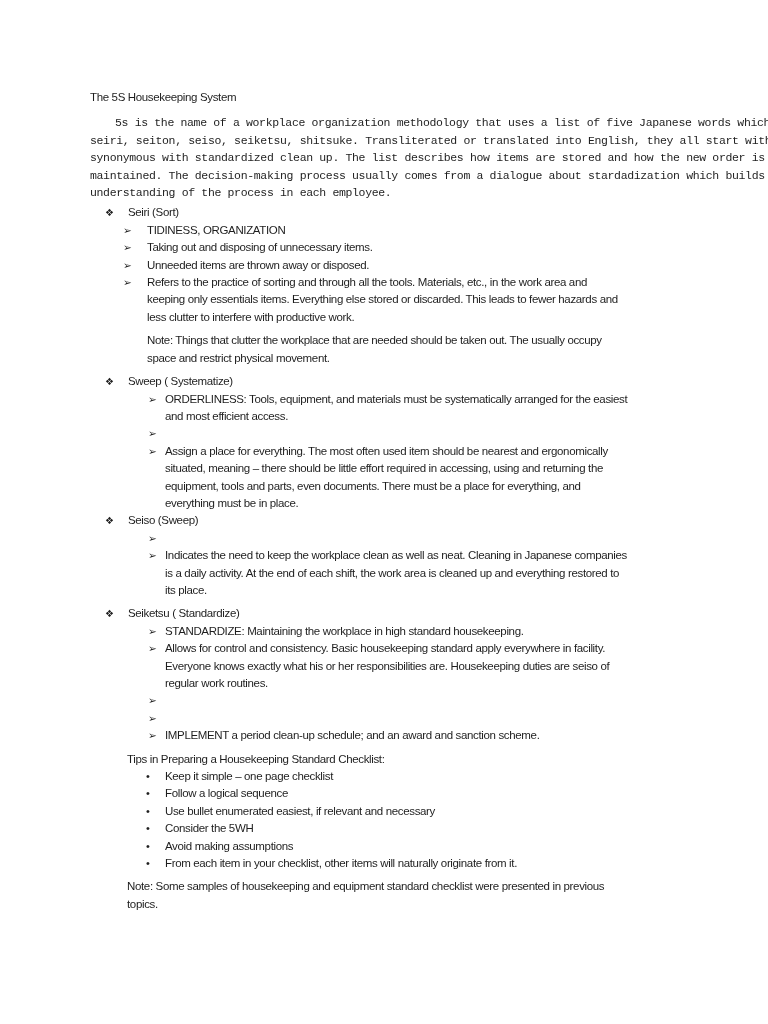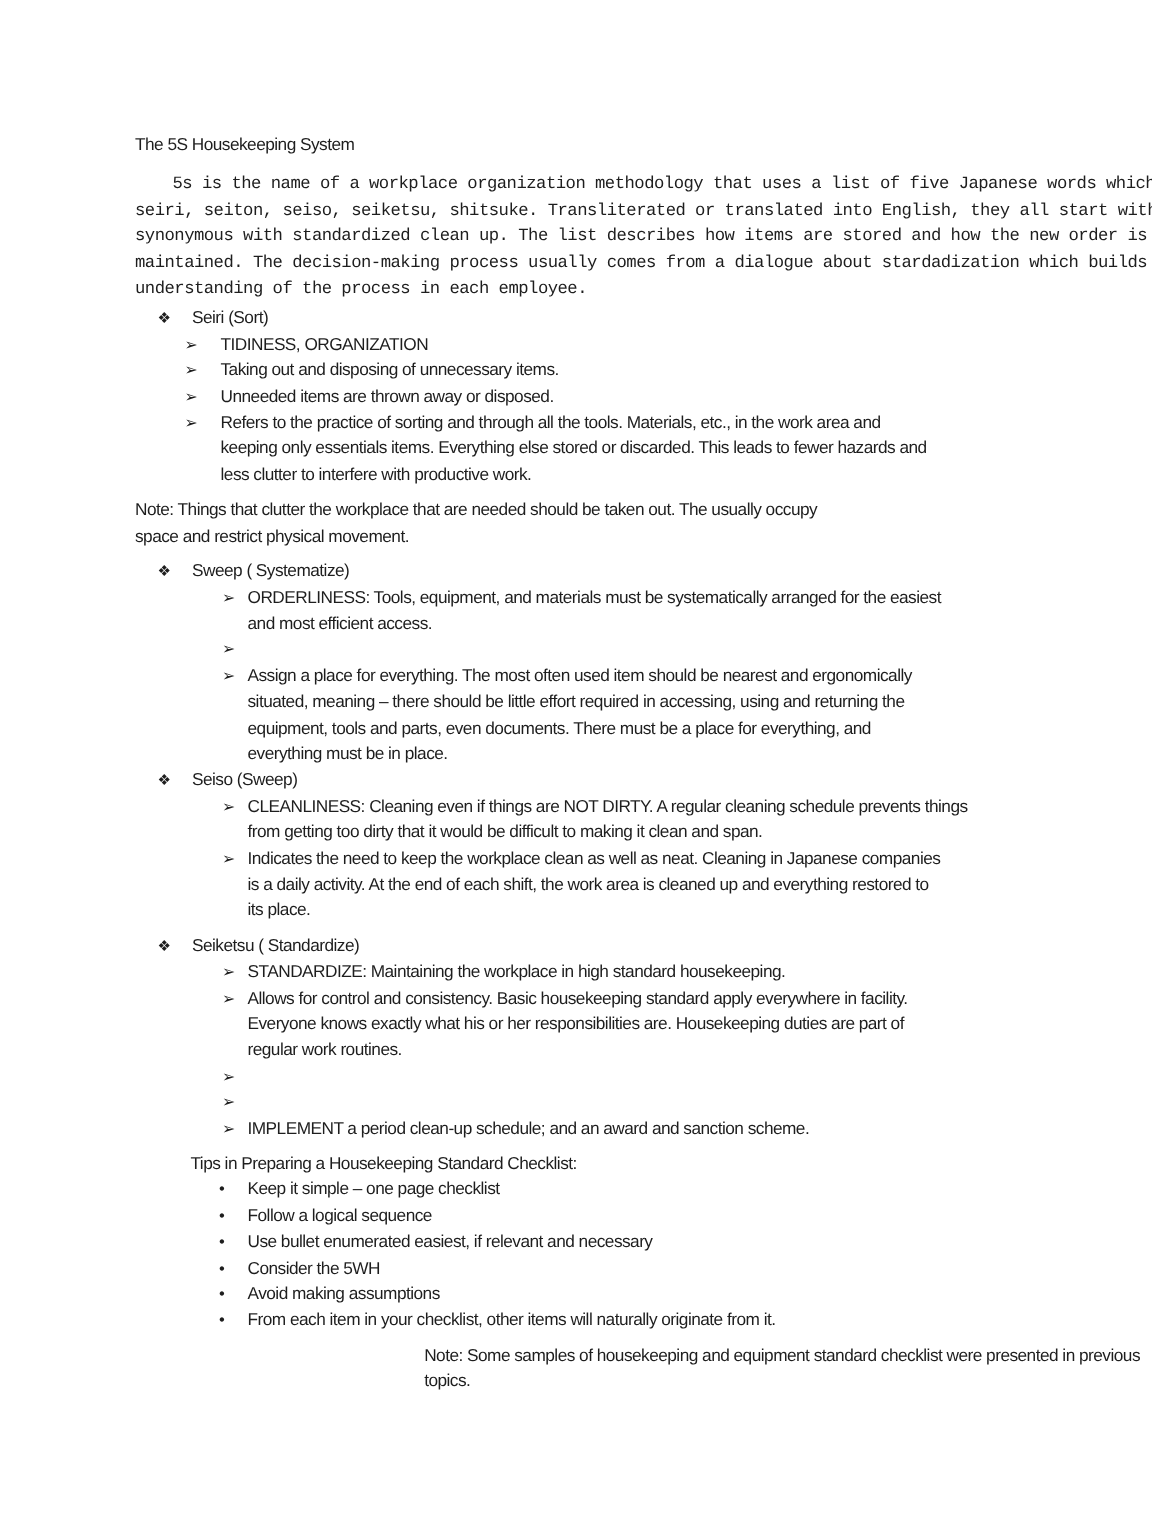--- a/index.html
+++ b/index.html
@@ -6,21 +6,21 @@
   body {
     width: 768px; height: 1024px;
     background: #ffffff;
     overflow: hidden;
     font-family: "Liberation Sans", "DejaVu Sans", sans-serif;
     color: #1e1e1e;
   }
   .page {
     box-sizing: border-box;
     width: 768px; height: 1024px;
-    padding: 89px 8px 0 90px;
+    padding: 89px 24px 0 90px;
     background: #ffffff;
   }
   .doc-text {
     font-size: 11.5px;
     line-height: 17.4px;
     letter-spacing: -0.35px;
     white-space: pre;
   }
   .title {
     margin: 0;
@@ -41,23 +41,23 @@
   
   .sub1 { margin-left: 33px; }
   .sub1 .mk { width: 24px; font-size: 10.5px; }
   
   .sub2 { margin-left: 58px; }
   .sub2 .mk { width: 17px; font-size: 10.5px; }
   
   .dot  { margin-left: 56px; }
   .dot .mk { width: 19px; font-size: 11px; }
   
-  .note-sub  { }
+  .note-sub  { margin-left: 57px; }
   
-  .note-left { margin-left: 37px; justify-content: flex-end; }
+  .note-left { margin-left: 37px; }
   .heading-bold { margin-left: 37px; font-weight: 400; }
 </style>
 </head>
 <body>
 
 <div class="page">
   <h1 class="doc-text title">The 5S Housekeeping System</h1>
 
   <p class="doc-text intro">5s is the name of a workplace organization methodology that uses a list of five Japanese words which are
 seiri, seiton, seiso, seiketsu, shitsuke. Transliterated or translated into English, they all start with the letter “S”. It is
@@ -77,29 +77,28 @@
 space and restrict physical movement.</span></div>
       <div class="blk doc-text l1 gap"><span class="mk">❖</span><span class="txt">Sweep ( Systematize)</span></div>
       <div class="blk doc-text sub2"><span class="mk">➢</span><span class="txt">ORDERLINESS: Tools, equipment, and materials must be systematically arranged for the easiest
 and most efficient access.</span></div>
       <div class="blk doc-text sub2"><span class="mk">➢</span></div>
       <div class="blk doc-text sub2"><span class="mk">➢</span><span class="txt">Assign a place for everything. The most often used item should be nearest and ergonomically
 situated, meaning – there should be little effort required in accessing, using and returning the
 equipment, tools and parts, even documents. There must be a place for everything, and
 everything must be in place.</span></div>
       <div class="blk doc-text l1"><span class="mk">❖</span><span class="txt">Seiso (Sweep)</span></div>
-      <div class="blk doc-text sub2"><span class="mk">➢</span><span class="txt">CLEANLINESS: Cleaning even if things are NOT DIRTY. A regular cleaning schedule prevents things
-from getting too dirty that it would be difficult to making it clean and span.</span></div>
+      <div class="blk doc-text sub2"><span class="mk">➢</span></div>
       <div class="blk doc-text sub2"><span class="mk">➢</span><span class="txt">Indicates the need to keep the workplace clean as well as neat. Cleaning in Japanese companies
 is a daily activity. At the end of each shift, the work area is cleaned up and everything restored to
 its place.</span></div>
       <div class="blk doc-text l1 gap"><span class="mk">❖</span><span class="txt">Seiketsu ( Standardize)</span></div>
       <div class="blk doc-text sub2"><span class="mk">➢</span><span class="txt">STANDARDIZE: Maintaining the workplace in high standard housekeeping.</span></div>
       <div class="blk doc-text sub2"><span class="mk">➢</span><span class="txt">Allows for control and consistency. Basic housekeeping standard apply everywhere in facility.
-Everyone knows exactly what his or her responsibilities are. Housekeeping duties are part of
+Everyone knows exactly what his or her responsibilities are. Housekeeping duties are seiso of
 regular work routines.</span></div>
       <div class="blk doc-text sub2"><span class="mk">➢</span></div>
       <div class="blk doc-text sub2"><span class="mk">➢</span></div>
       <div class="blk doc-text sub2"><span class="mk">➢</span><span class="txt">IMPLEMENT a period clean-up schedule; and an award and sanction scheme.</span></div>
       <div class="blk doc-text heading-bold gap"><span class="txt">Tips in Preparing a Housekeeping Standard Checklist:</span></div>
       <div class="blk doc-text dot"><span class="mk">•</span><span class="txt">Keep it simple – one page checklist</span></div>
       <div class="blk doc-text dot"><span class="mk">•</span><span class="txt">Follow a logical sequence</span></div>
       <div class="blk doc-text dot"><span class="mk">•</span><span class="txt">Use bullet enumerated easiest, if relevant and necessary</span></div>
       <div class="blk doc-text dot"><span class="mk">•</span><span class="txt">Consider the 5WH</span></div>
       <div class="blk doc-text dot"><span class="mk">•</span><span class="txt">Avoid making assumptions</span></div>

